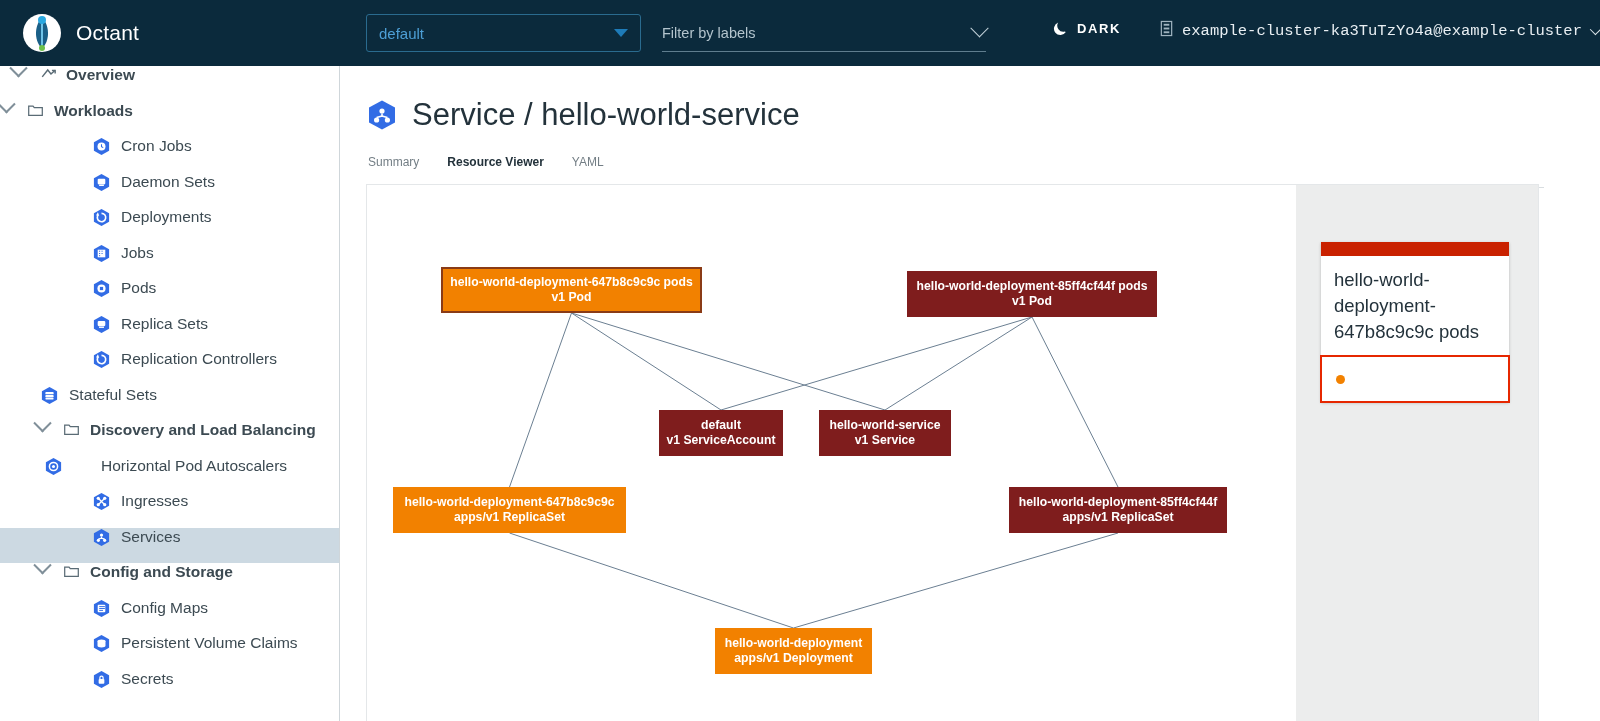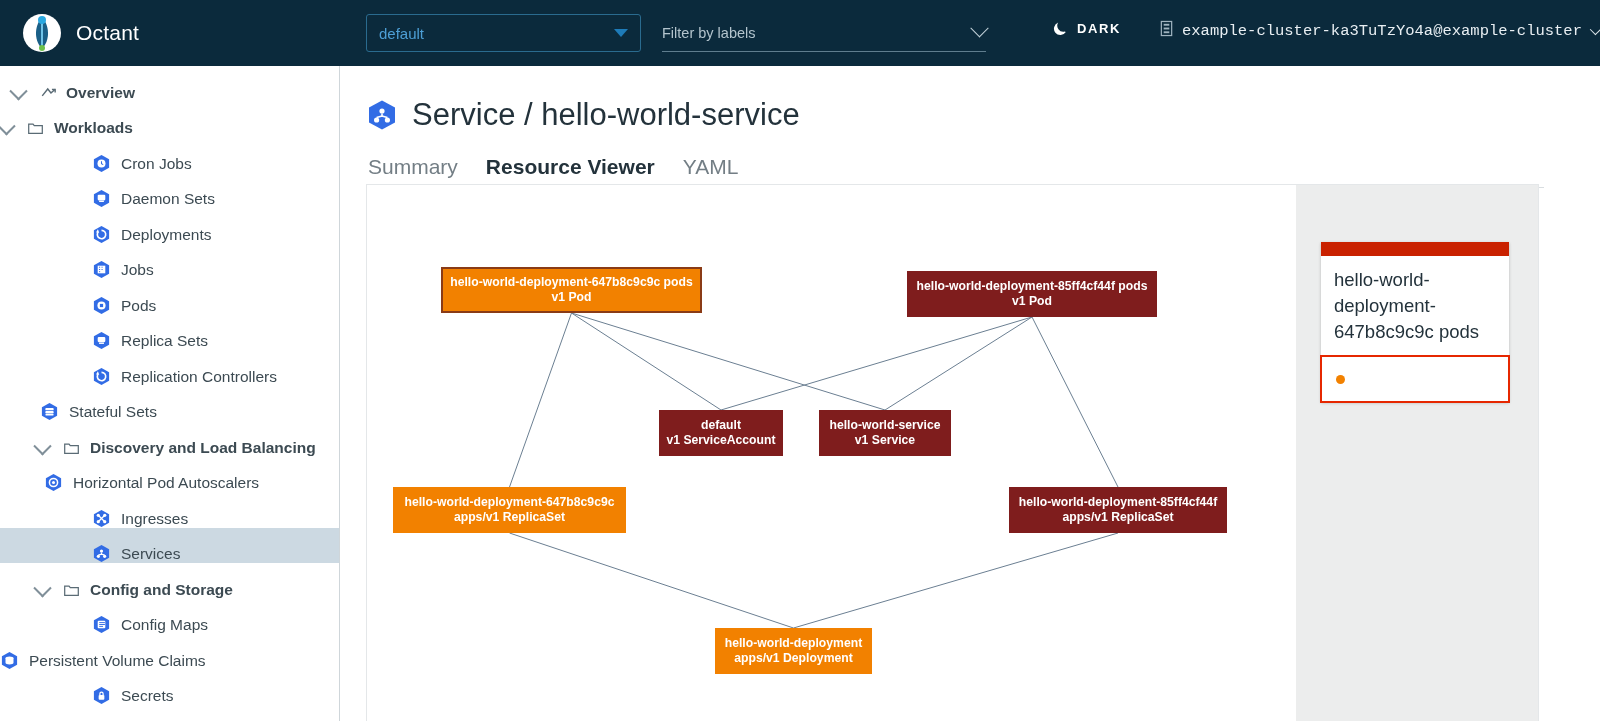--- a/index.html
+++ b/index.html
@@ -51,21 +51,21 @@
   .cluster-name { color: #e8eef2; font-size: 15.5px; }
   .cluster-chev { width: 8px; height: 8px; border-right: 1.4px solid #dbe5ea;
           border-bottom: 1.4px solid #dbe5ea; transform: rotate(45deg) translateY(-2px); }
 
   
   .sidebar {
     position: absolute; left: 0; top: 66px; width: 340px; height: 655px;
     background: #fff; border-right: 1px solid #cfd6da; overflow: hidden;
   }
   .nav-row {
-    display: flex; align-items: flex-end; height: 35.5px; position: relative;
+    display: flex; align-items: flex-start; height: 35.5px; position: relative;
     white-space: nowrap;
   }
   .nav-row.group { font-weight: bold; color: #3c4a52; font-size: 15.5px; }
   .nav-row.leaf { color: #3c4a52; font-size: 15.5px; }
   .nav-row.selected { background: #ccd9e2; }
   .twisty {
     width: 13px; height: 13px; border-right: 2px solid #808f99;
     border-bottom: 2px solid #808f99; transform: rotate(45deg) translate(-3px,-3px);
     flex: 0 0 13px;
   }
@@ -82,21 +82,21 @@
     display: flex; align-items: center; gap: 14px;
     margin: 31px 0 0 26px;
   }
   .page-title-ic { width: 32px; height: 32px; flex: 0 0 32px; }
   .page-title-text { font-size: 31px; color: #23323b; font-weight: normal; }
   .tabs {
     position: relative; margin: 22px 0 0 26px; width: 1178px;
     border-bottom: 1px solid #d8dde0; height: 33px; display: flex; gap: 0;
   }
   .tab {
-    font-size: 21px; color: #737e85; padding: 0 14px 10px 14px;
+    font-size: 12px; color: #737e85; padding: 0 14px 10px 14px;
     position: relative; top: 0; cursor: pointer;
   }
   .tab:first-child { padding-left: 2px; }
   .tab.active { color: #23323b; font-weight: bold; }
   .tab.active::after {
     content: ""; position: absolute; left: 0; right: 0; bottom: -1px;
     height: 3px; background: #0072a3;
   }
 
   
@@ -271,21 +271,21 @@
           </svg></span>
         <span class="nav-label">Stateful Sets</span>
       </div>
       <div class="nav-row group" style="padding-left: 36px;">
         <span class="twisty"></span>
         <span class="folder-ic" style="margin-left:14px"><svg viewBox="0 0 18 18" width="17" height="17">
             <path d="M1.8 4.4h4.6l1.3 1.6h8.5v8.2H1.8z" fill="none" stroke="#5a6b75" stroke-width="1.3"></path>
           </svg></span>
         <span class="nav-label">Discovery and Load Balancing</span>
       </div>
-      <div class="nav-row leaf" style="padding-left: 44px;">
+      <div class="nav-row leaf" style="padding-left: 44px; gap: 28px;">
         <span class="k8s-ic"><svg viewBox="0 0 20 20" width="19" height="19">
   <polygon points="10,1 18,5.4 18,14.6 10,19 2,14.6 2,5.4" fill="#326ce5"></polygon>
             <circle cx="10" cy="10" r="4.3" fill="none" stroke="#fff" stroke-width="1.6"></circle>
             <circle cx="10" cy="10" r="1.6" fill="#fff"></circle>
           </svg></span>
         <span class="nav-label">Horizontal Pod Autoscalers</span>
       </div>
       <div class="nav-row leaf" style="padding-left: 92px;">
         <span class="k8s-ic"><svg viewBox="0 0 20 20" width="19" height="19">
   <polygon points="10,1 18,5.4 18,14.6 10,19 2,14.6 2,5.4" fill="#326ce5"></polygon>
@@ -315,21 +315,21 @@
         <span class="nav-label">Config and Storage</span>
       </div>
       <div class="nav-row leaf" style="padding-left: 92px;">
         <span class="k8s-ic"><svg viewBox="0 0 20 20" width="19" height="19">
   <polygon points="10,1 18,5.4 18,14.6 10,19 2,14.6 2,5.4" fill="#326ce5"></polygon>
             <rect x="6" y="6" width="8" height="8" rx="1" fill="#fff"></rect>
             <path d="M7.6 8h6M7.6 10h6M7.6 12h4" stroke="#326ce5" stroke-width="1"></path>
           </svg></span>
         <span class="nav-label">Config Maps</span>
       </div>
-      <div class="nav-row leaf" style="">
+      <div class="nav-row leaf" style="padding-left: 92px;">
         <span class="k8s-ic"><svg viewBox="0 0 20 20" width="19" height="19">
   <polygon points="10,1 18,5.4 18,14.6 10,19 2,14.6 2,5.4" fill="#326ce5"></polygon>
             <ellipse cx="10" cy="7.4" rx="4.2" ry="1.7" fill="#fff"></ellipse>
             <path d="M5.8 7.4v5c0 .95 1.9 1.7 4.2 1.7s4.2-.75 4.2-1.7v-5" fill="#fff"></path>
           </svg></span>
         <span class="nav-label">Persistent Volume Claims</span>
       </div>
       <div class="nav-row leaf" style="padding-left: 92px;">
         <span class="k8s-ic"><svg viewBox="0 0 20 20" width="19" height="19">
   <polygon points="10,1 18,5.4 18,14.6 10,19 2,14.6 2,5.4" fill="#326ce5"></polygon>

